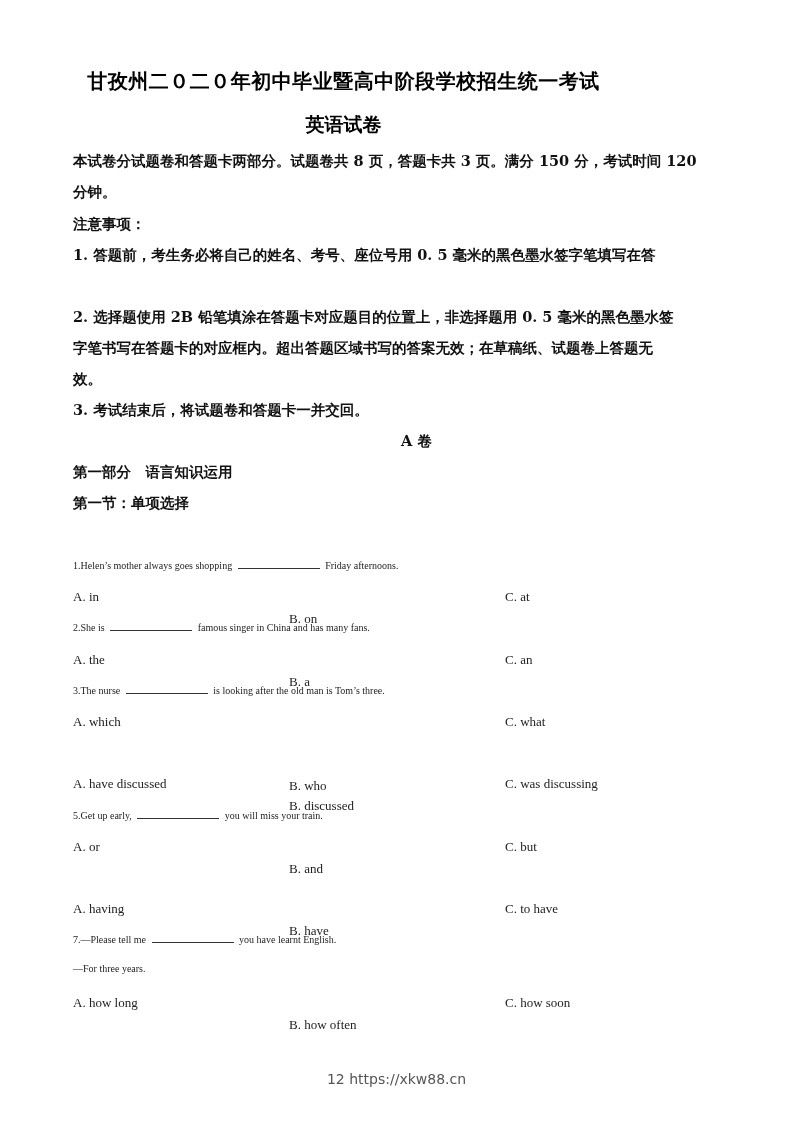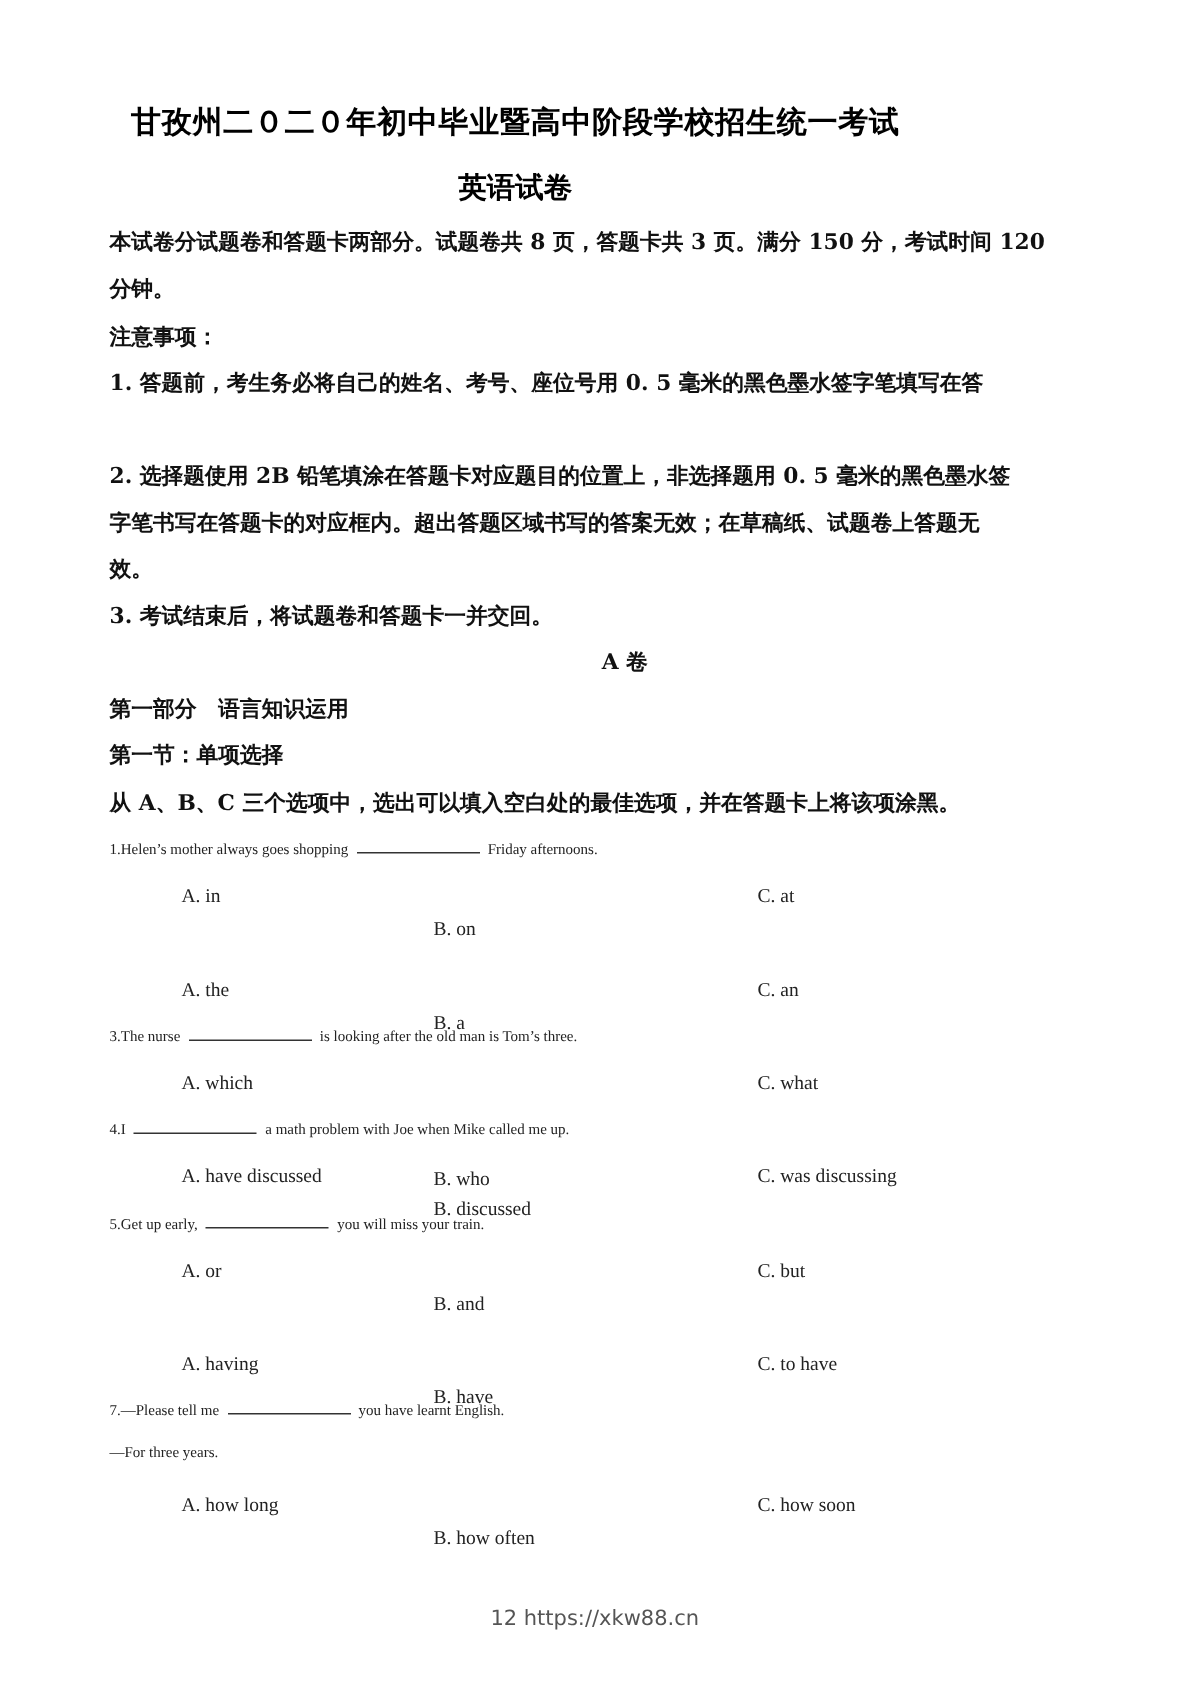--- a/index.html
+++ b/index.html
@@ -9,21 +9,21 @@
            font-family: "DejaVu Serif", "Liberation Serif", serif; font-weight: bold; color: #000; }
   .t1 { top: 68px; font-size: 20px; letter-spacing: 0.5px; }
   .t2 { top: 112px; font-size: 19px; }
   .zh { position: absolute; left: 73px; font-family: "DejaVu Serif", "Liberation Serif", serif;
         font-weight: bold; font-size: 14.5px; color: #111; white-space: nowrap; }
   .center { left: 0; width: 793px; text-align: center; padding-left: 20px; }
   .q { position: absolute; left: 73px; font-family: "Liberation Serif", serif; font-size: 10px;
        color: #222; white-space: nowrap; }
   .blank { display: inline-block; width: 82px; border-bottom: 1px solid #333; height: 10px; margin: 0 3px; vertical-align: baseline; }
   .opt { position: absolute; font-family: "Liberation Serif", serif; font-size: 13px; color: #222; white-space: nowrap; }
-  .oa { left: 73px; margin-left: 48px; } .ob { left: 289px; margin-top: 22px; } .oc { left: 505px; }
+  .oa { left: 73px; } .ob { left: 289px; margin-top: 22px; } .oc { left: 505px; }
   .footer { position: absolute; top: 1071px; left: 0; width: 793px; text-align: center;
             font-family: "DejaVu Sans", sans-serif; font-size: 14px; color: #555; }
 </style>
 </head>
 <body>
 
 <div class="page">
   <div class="title t1">甘孜州二０二０年初中毕业暨高中阶段学校招生统一考试</div>
   <div class="title t2">英语试卷</div>
 
@@ -32,37 +32,36 @@
   <div class="zh" style="top:215px">注意事项：</div>
   <div class="zh" style="top:246px">1. 答题前，考生务必将自己的姓名、考号、座位号用 0. 5 毫米的黑色墨水签字笔填写在答</div>
   <div class="zh" style="top:308px">2. 选择题使用 2B 铅笔填涂在答题卡对应题目的位置上，非选择题用 0. 5 毫米的黑色墨水签</div>
   <div class="zh" style="top:339px">字笔书写在答题卡的对应框内。超出答题区域书写的答案无效；在草稿纸、试题卷上答题无</div>
   <div class="zh" style="top:370px">效。</div>
   <div class="zh" style="top:401px">3. 考试结束后，将试题卷和答题卡一并交回。</div>
 
   <div class="zh center" style="top:432px">A 卷</div>
   <div class="zh" style="top:463px">第一部分　语言知识运用</div>
   <div class="zh" style="top:494px">第一节：单项选择</div>
-  <div class="zh" style="top:526px">从 A、B、C 三个选项中，选出可以填入空白处的最佳选项，并在答题卡上将该项涂黑。</div>
 
   <div class="q" style="top:558px"><span>1.Helen’s mother always goes shopping</span> <span class="blank"></span> <span>Friday afternoons.</span></div>
   <div class="opt oa" style="top:589px">A. in</div>
   <div class="opt ob" style="top:589px">B. on</div>
   <div class="opt oc" style="top:589px">C. at</div>
 
+  <div class="q" style="top:620px"><span>2.She is</span> <span class="blank"></span> <span>famous singer in China and has many fans.</span></div>
   <div class="opt oa" style="top:652px">A. the</div>
   <div class="opt ob" style="top:652px">B. a</div>
   <div class="opt oc" style="top:652px">C. an</div>
 
   <div class="q" style="top:683px"><span>3.The nurse</span> <span class="blank"></span> <span>is looking after the old man is Tom’s three.</span></div>
   <div class="opt oa" style="top:714px">A. which</div>
   <div class="opt ob" style="top:756px">B. who</div>
   <div class="opt oc" style="top:714px">C. what</div>
 
-  <div class="q" style="top:745px"><span>4.I</span> <span class="blank"></span> <span>a math problem with Joe when Mike called me up.</span></div>
   <div class="opt oa" style="top:776px">A. have discussed</div>
   <div class="opt ob" style="top:776px">B. discussed</div>
   <div class="opt oc" style="top:776px">C. was discussing</div>
 
   <div class="q" style="top:808px"><span>5.Get up early,</span> <span class="blank"></span> <span>you will miss your train.</span></div>
   <div class="opt oa" style="top:839px">A. or</div>
   <div class="opt ob" style="top:839px">B. and</div>
   <div class="opt oc" style="top:839px">C. but</div>
 
   <div class="opt oa" style="top:901px">A. having</div>

